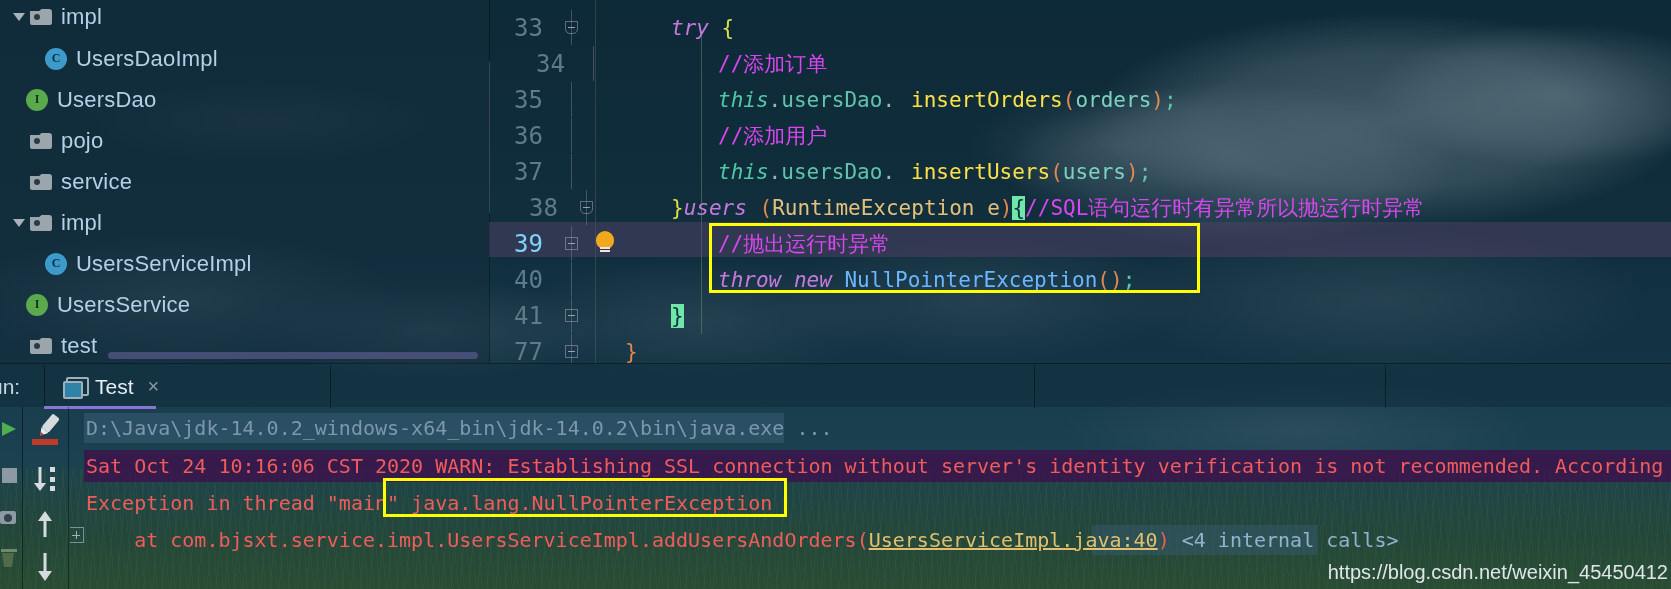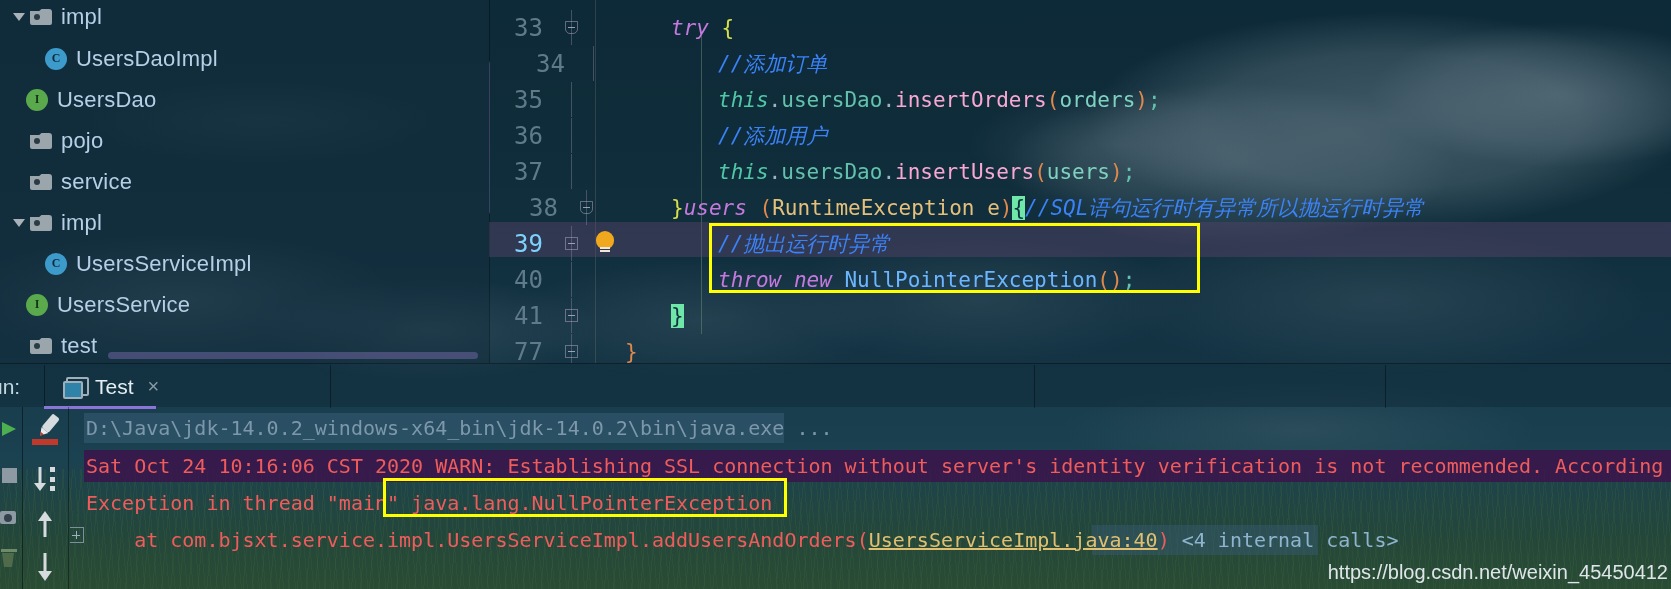--- a/index.html
+++ b/index.html
@@ -155,25 +155,25 @@
     position:absolute; left: 106px; top: 0px; height: 363px; width: 1px;
     background: rgba(140,130,110,0.28);
   }
   
   .kw     { color: #c679dd; font-style: italic; }
   .kw2    { color: #c679dd; font-style: italic; }
   .brace-y{ color: #d9e04a; }
   .brace-o{ color: #e0894c; }
   .this   { color: #50c8a8; font-style: italic; }
   .fld    { color: #63c2ac; }
-  .mth    { color: #f9a8d4; }
+  .mth    { color: #fde047; margin-left: 16px; }
   .ident  { color: #7fd2c0; }
   .type   { color: #e5c07b; }
   .cls    { color: #6cb6ff; }
-  .cmt    { color: #3b82f6; font-style: italic; }
+  .cmt    { color: #d946ef; }
   .punct  { color: #9fb3c0; }
   .matched{ background: #6ee7a8; color:#10303f; }
 
   .hl-line {
     position:absolute; left:0; right:0; height: 35px;
     background: rgba(96,70,110,0.42);
   }
   .yellow-box {
     position: absolute;
     border: 3px solid #ffff00;

